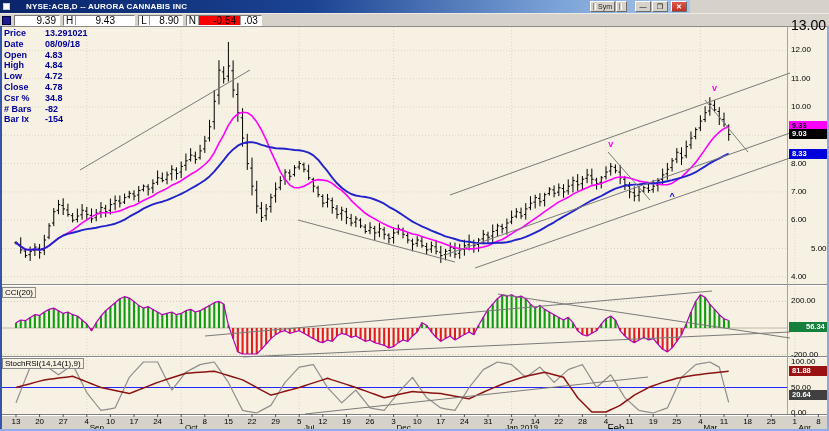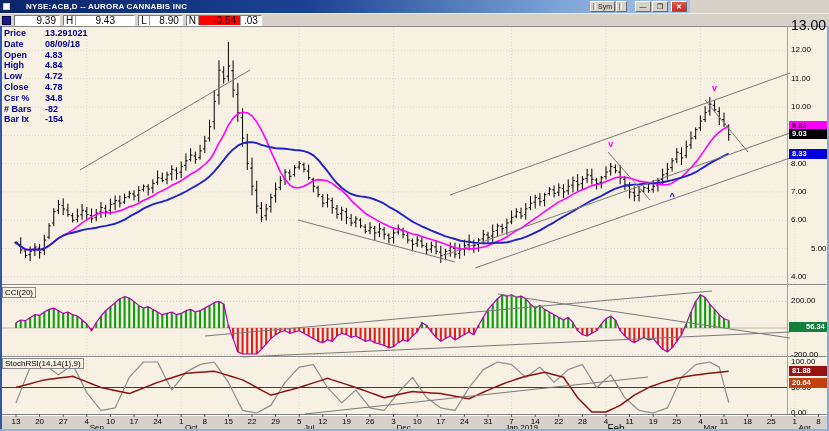--- a/index.html
+++ b/index.html
@@ -502,21 +502,21 @@
       <div style="position: absolute; left: 789px; top: 103.451px; width: 38px; font-size: 7.5px; background: rgb(0, 0, 0); color: rgb(255, 255, 255); height: 9.5px; line-height: 9.5px; padding-left: 3px; font-weight: bold;">9.03</div>
       <div style="position: absolute; left: 789px; top: 123.261px; width: 38px; font-size: 7.5px; background: rgb(0, 0, 221); color: rgb(255, 255, 255); height: 9.5px; line-height: 9.5px; padding-left: 3px; font-weight: bold;">8.33</div>
       <div style="position: absolute; left: 791px; top: 270.4px; width: 36px; font-size: 8px;">200.00</div>
       <div style="position: absolute; left: 791px; top: 297px; width: 36px; font-size: 8px;">0.00</div>
       <div style="position: absolute; left: 791px; top: 323.6px; width: 36px; font-size: 8px;">-200.00</div>
       <div style="position: absolute; left: 789px; top: 296px; width: 38px; font-size: 7.5px; background: #15803d; color: rgb(255, 255, 255); height: 9.5px; line-height: 9.5px; padding-left: 17px; font-weight: bold;">56.34</div>
       <div style="position: absolute; left: 791px; top: 331px; width: 36px; font-size: 8px;">100.00</div>
       <div style="position: absolute; left: 791px; top: 356.5px; width: 36px; font-size: 8px;">50.00</div>
       <div style="position: absolute; left: 791px; top: 382px; width: 36px; font-size: 8px;">0.00</div>
       <div style="position: absolute; left: 789px; top: 340.241px; width: 38px; font-size: 7.5px; background: rgb(153, 17, 17); color: rgb(255, 255, 255); height: 9.5px; line-height: 9.5px; padding-left: 3px; font-weight: bold;">81.88</div>
-      <div style="position: absolute; left: 789px; top: 352px; width: 38px; font-size: 7.5px; background: #c2410c; color: rgb(255, 255, 255); height: 9.5px; line-height: 9.5px; padding-left: 3px; font-weight: bold;">20.64</div>
+      <div style="position: absolute; left: 789px; top: 364px; width: 38px; font-size: 7.5px; background: #404040; color: rgb(255, 255, 255); height: 9.5px; line-height: 9.5px; padding-left: 3px; font-weight: bold;">20.64</div>
       <div style="position: absolute; left: 7px; top: 391px; width: 18px; font-size: 8px; text-align: center;">13</div>
       <div style="position: absolute; left: 30.6px; top: 391px; width: 18px; font-size: 8px; text-align: center;">20</div>
       <div style="position: absolute; left: 54.2px; top: 391px; width: 18px; font-size: 8px; text-align: center;">27</div>
       <div style="position: absolute; left: 77.8px; top: 391px; width: 18px; font-size: 8px; text-align: center;">4</div>
       <div style="position: absolute; left: 101.4px; top: 391px; width: 18px; font-size: 8px; text-align: center;">10</div>
       <div style="position: absolute; left: 125px; top: 391px; width: 18px; font-size: 8px; text-align: center;">17</div>
       <div style="position: absolute; left: 148.6px; top: 391px; width: 18px; font-size: 8px; text-align: center;">24</div>
       <div style="position: absolute; left: 172.2px; top: 391px; width: 18px; font-size: 8px; text-align: center;">1</div>
       <div style="position: absolute; left: 195.8px; top: 391px; width: 18px; font-size: 8px; text-align: center;">8</div>
       <div style="position: absolute; left: 219.4px; top: 391px; width: 18px; font-size: 8px; text-align: center;">15</div>

